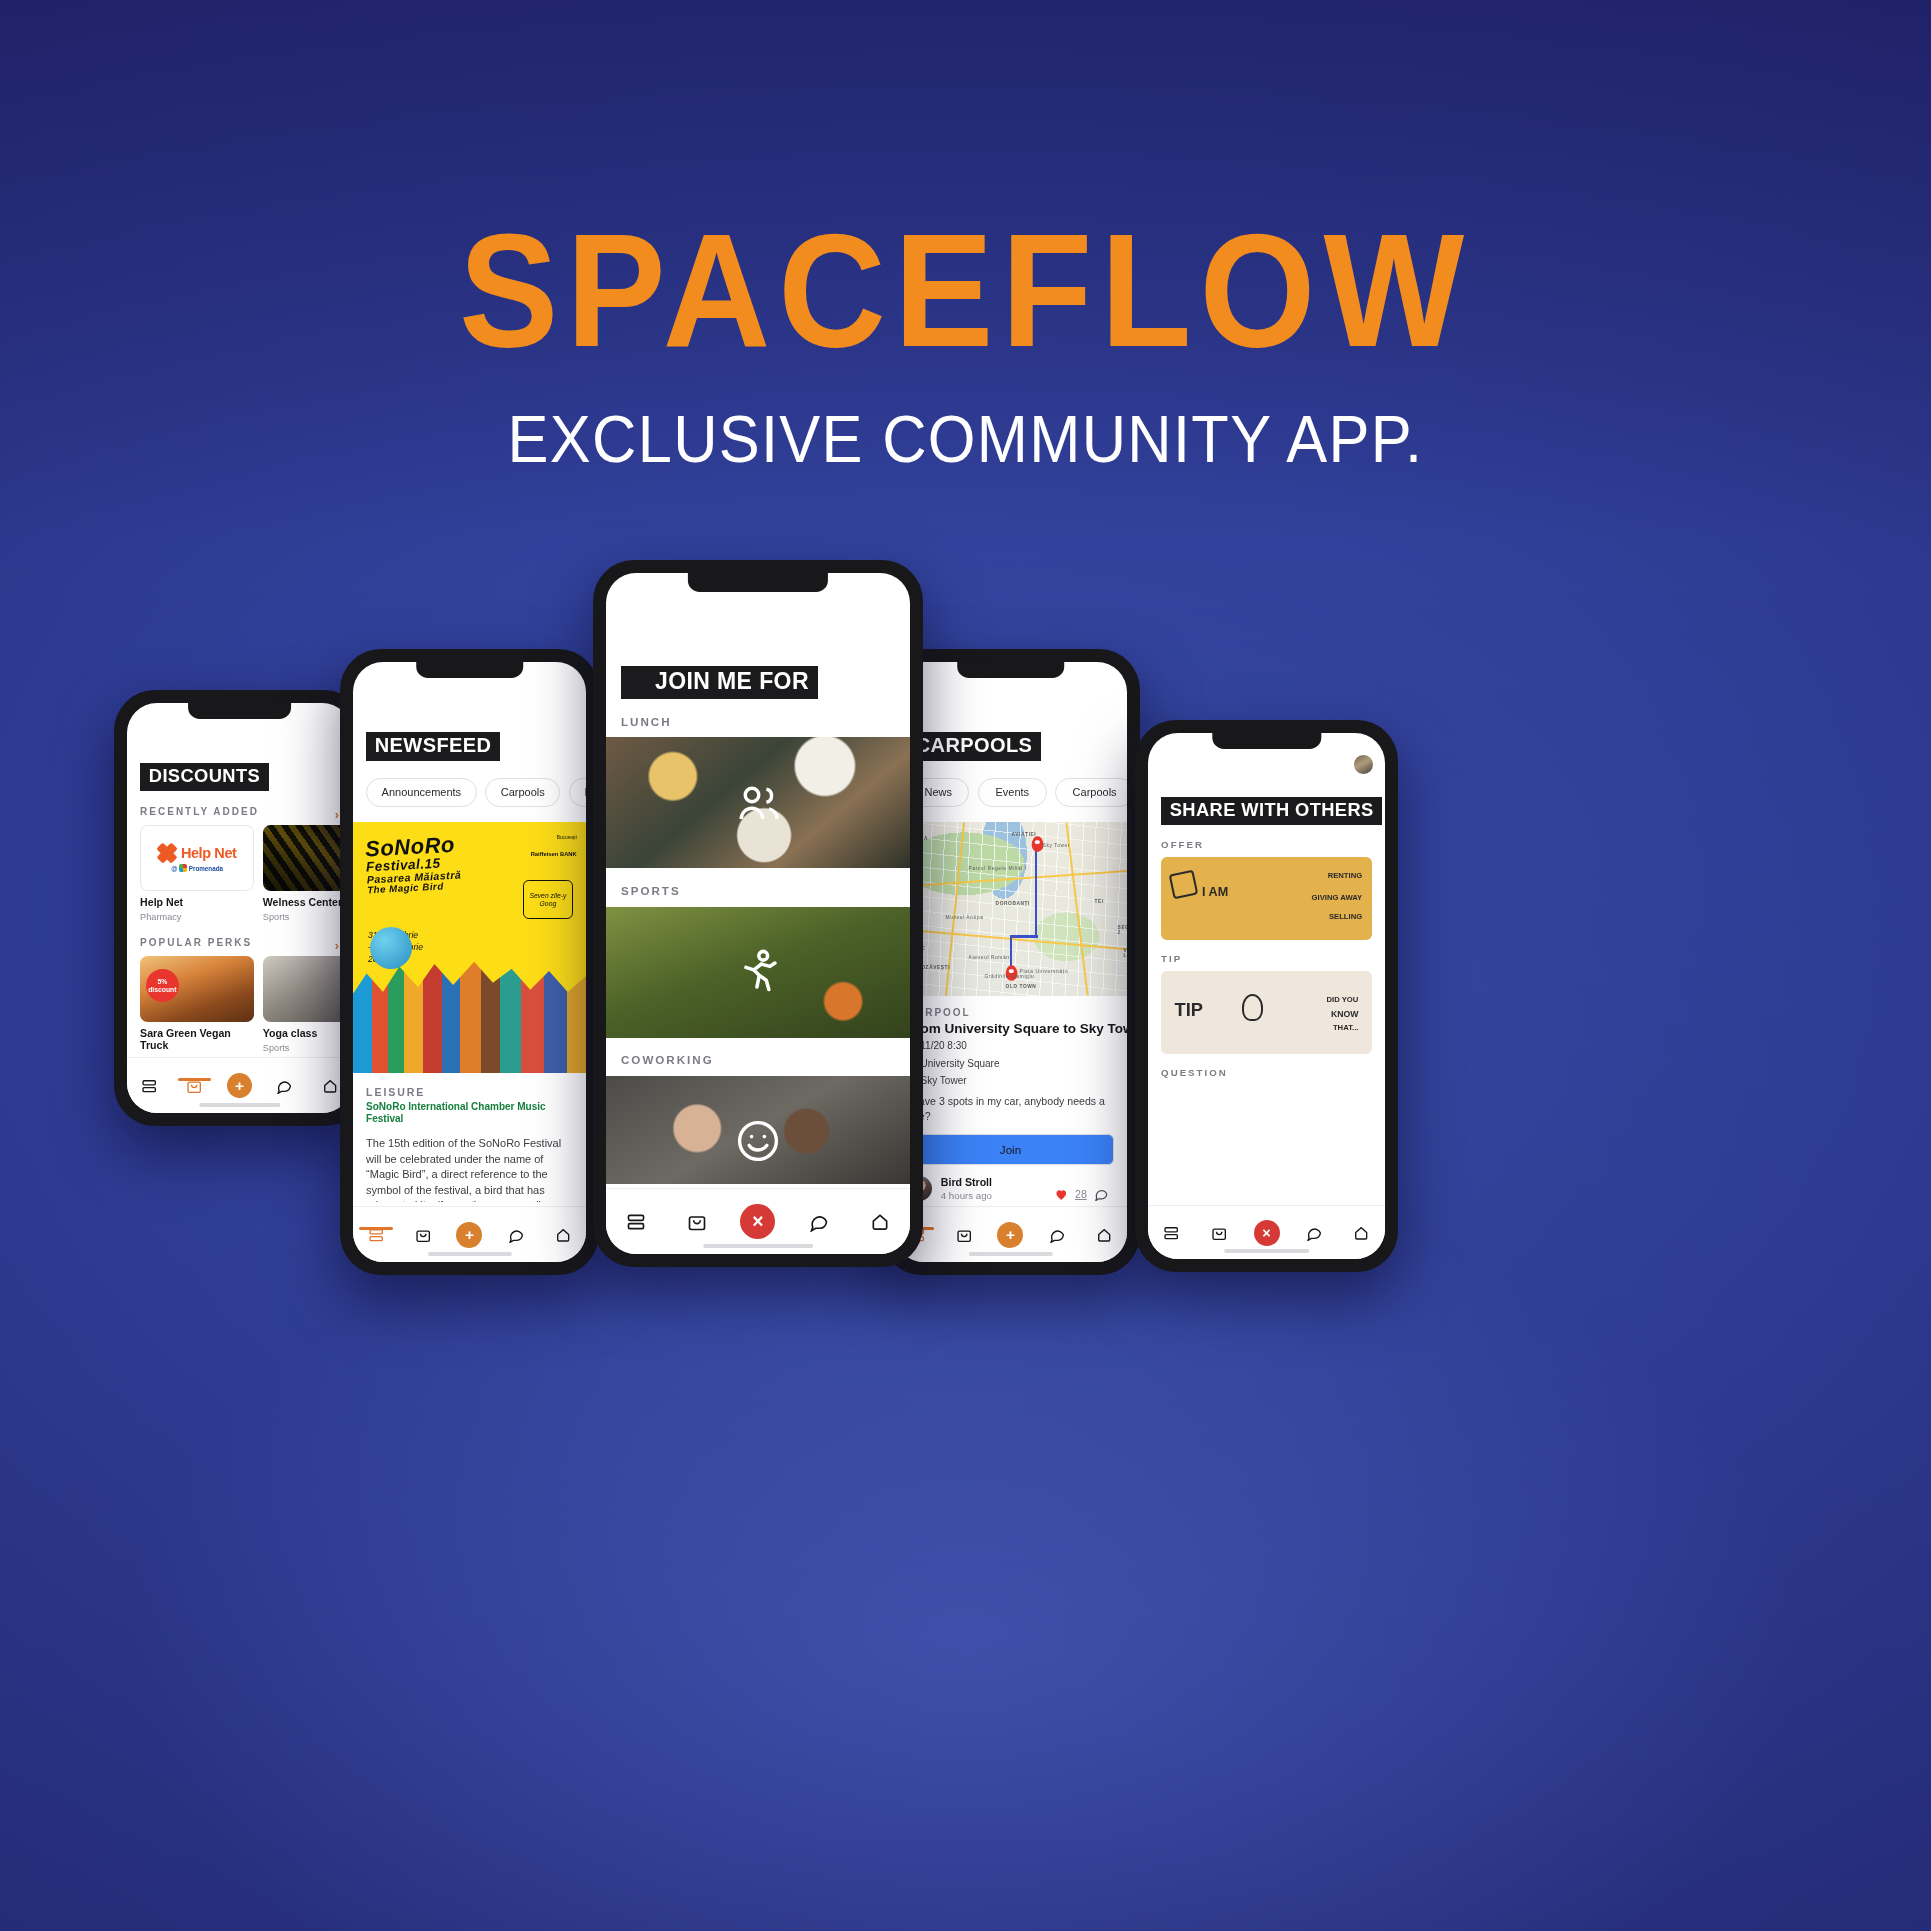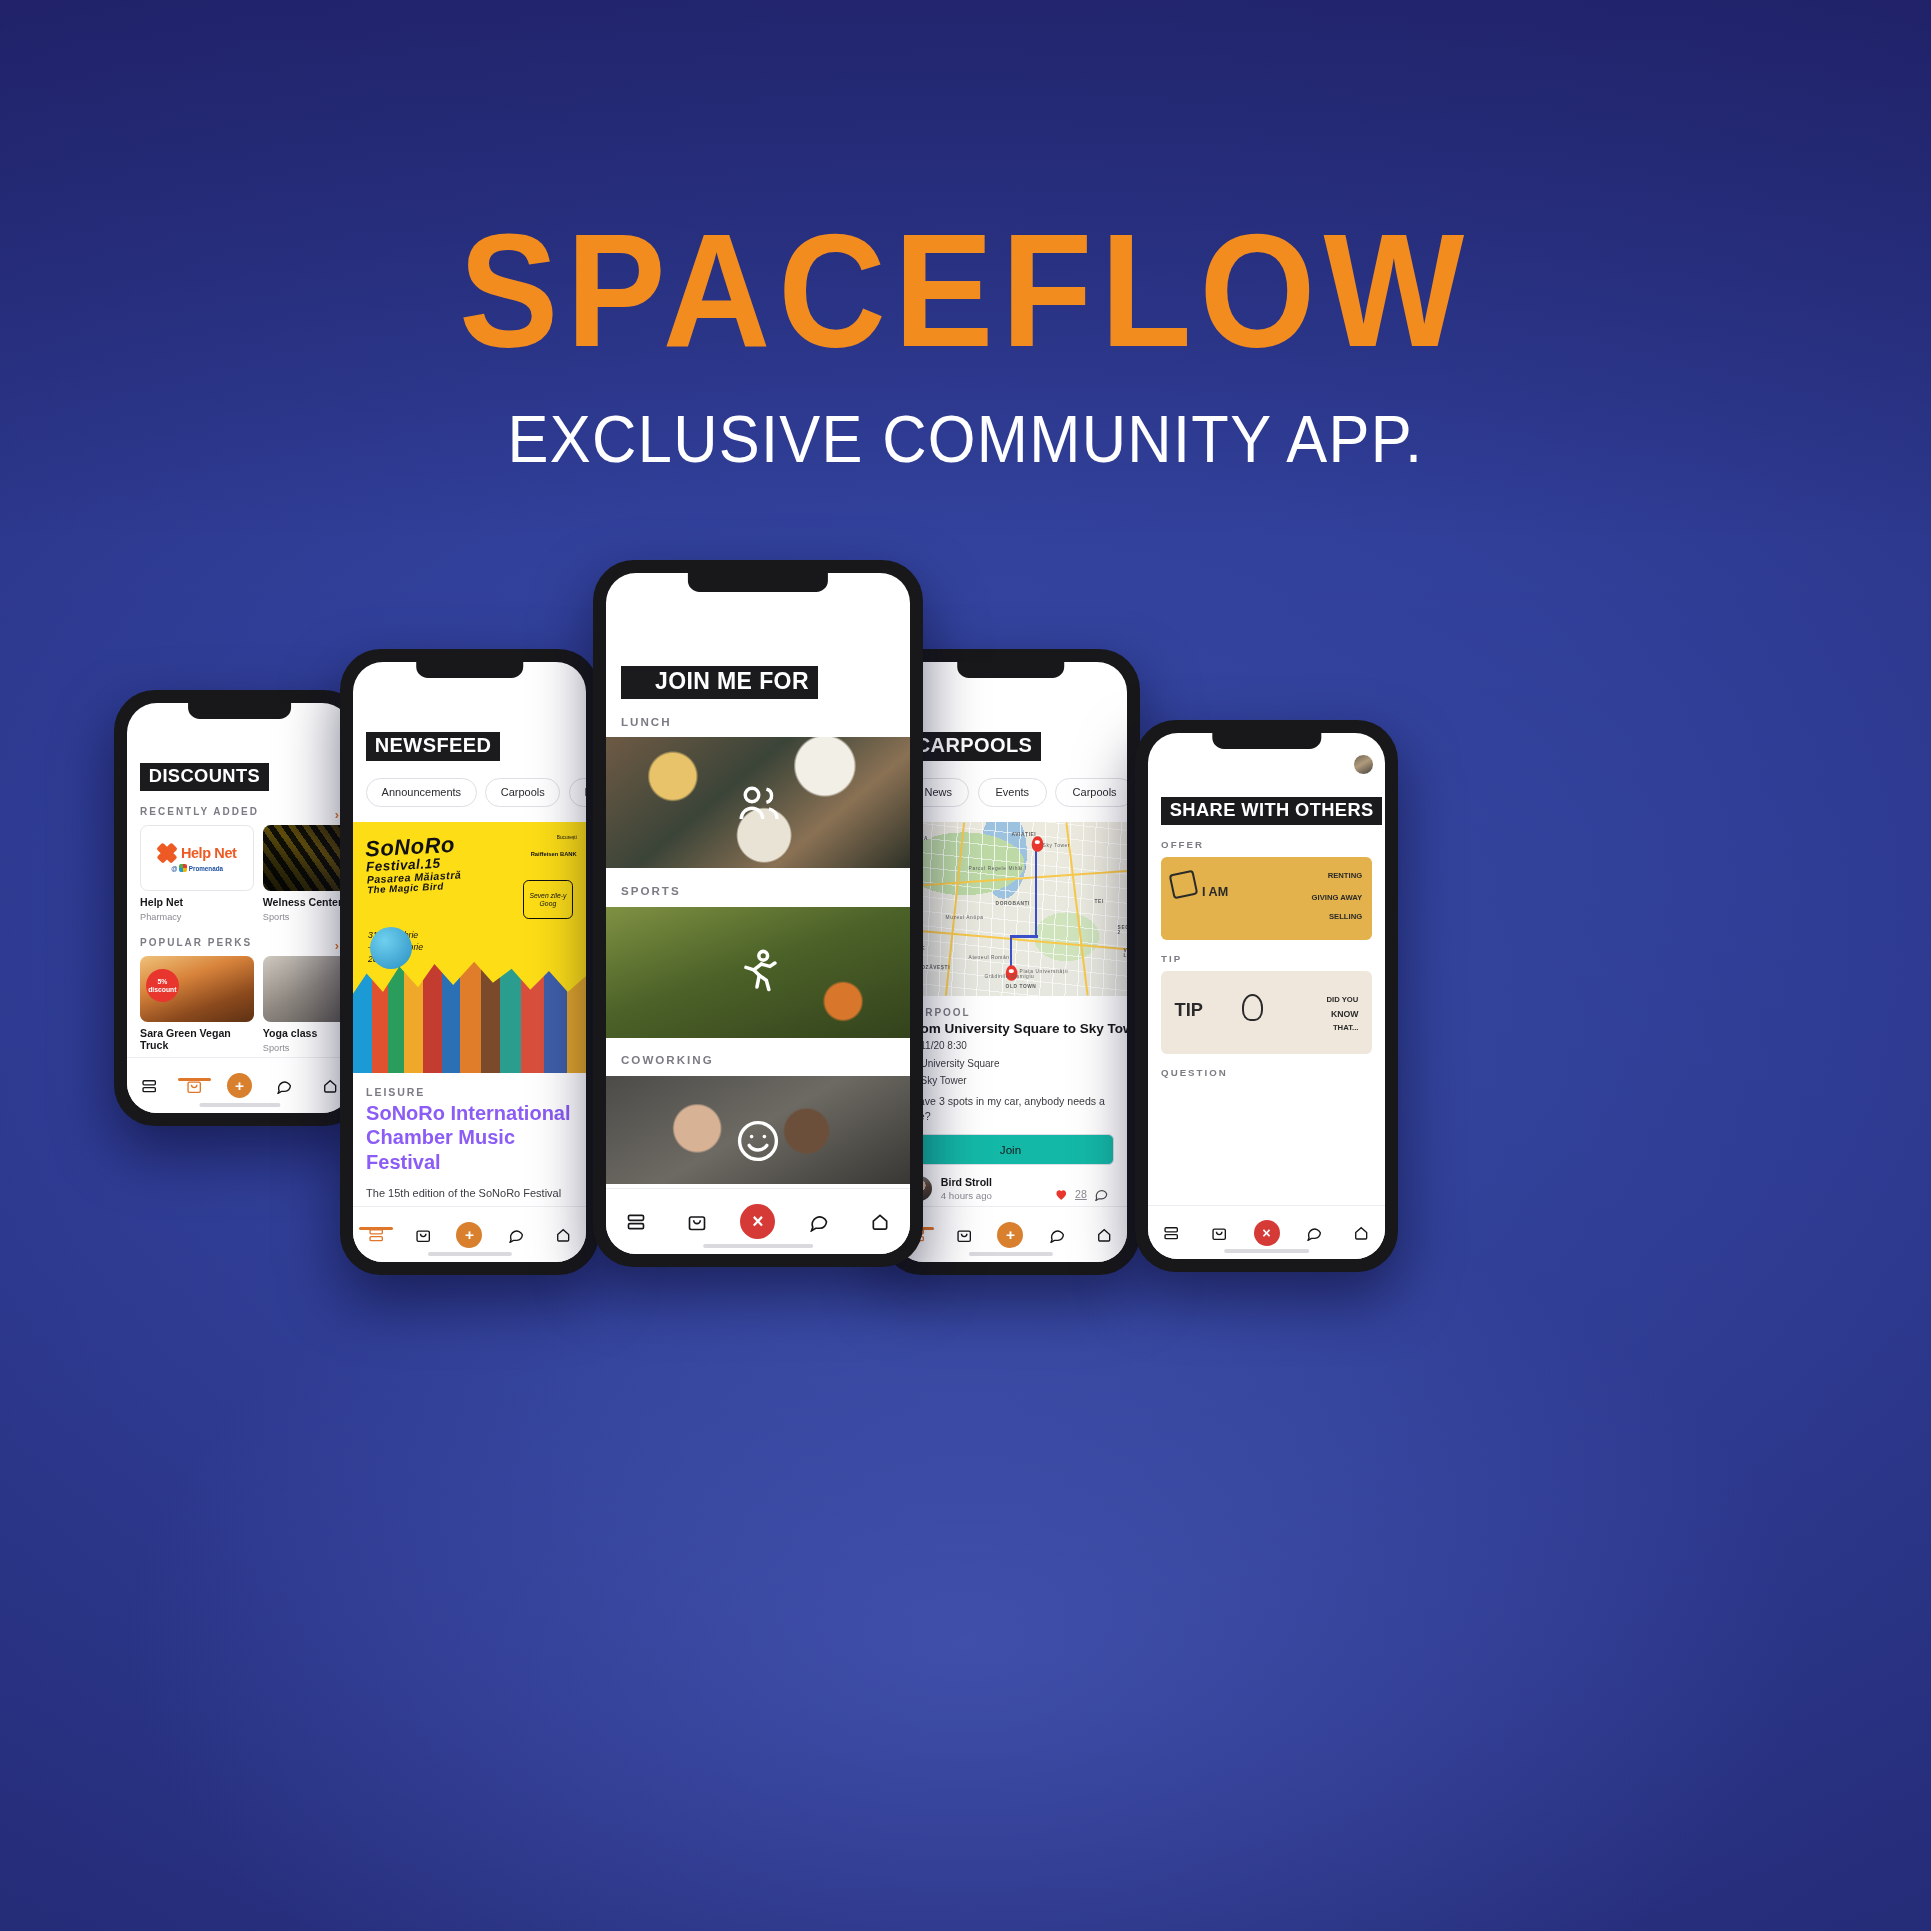--- a/index.html
+++ b/index.html
@@ -162,21 +162,21 @@
 
   
   #p2{ left:340px; top:649px; width:259px; height:626px; }
   #p2 .sheader{ font-size:20px; margin:0 0 0 13.5px; }
   #p2 .body{ position:absolute; inset:0 0 60px 0; padding-top:70px; overflow:hidden; }
   #p2 .chips{ padding:0 0 0 13.5px; margin-top:16.4px; }
   #p2 .chip{ height:29px; padding:0 14.5px; font-size:11px; }
   #p2 .poster{ margin-top:15.4px; width:100%; height:251px; position:relative; overflow:hidden;
     background: #FCDD16; }
   #p2 .kicker{ color:#7b7b84; font-weight:700; font-size:10.6px; letter-spacing:1.9px; margin:12.6px 13.5px 0; }
-  #p2 .headline{ font-size:20px; font-weight:700; color:#8b5cf6; margin:2.9px 13.5px 0; line-height:1.24; }
+  #p2 .headline{ font-size:10px; font-weight:700; color:#15803d; margin:2.9px 13.5px 0; line-height:1.24; }
   #p2 .para{ font-size:11px; color:#3b3b42; line-height:1.42; margin:10.6px 13.5px 0; }
   #p2 .nav{ height:56px; }
 
   
   .sono{ position:absolute; inset:0; }
   .sono .scr{ position:absolute; left:13.5px; top:13.5px; color:#111; font-weight:700;
       font-style:italic; font-size:22px; line-height:1.02; letter-spacing:0.5px; transform:rotate(-3deg); }
   .sono .scr small{ display:block; font-size:13.5px; font-weight:700; }
   .sono .city{ position:absolute; left:0; right:0; bottom:0; height:116px;
       background:
@@ -210,21 +210,21 @@
   #p4 .chips{ padding:0 0 0 13.5px; margin-top:16.4px; }
   #p4 .chip{ height:29px; padding:0 16.4px; font-size:11px; }
   #p4 .map{ margin-top:15.4px; width:100%; height:174px; position:relative; overflow:hidden;
      background:#e9eae4; }
   #p4 .kicker{ color:#7b7b84; font-weight:700; font-size:10px; letter-spacing:1.9px; margin:10.6px 13.5px 0; }
   #p4 .headline{ font-size:13.5px; font-weight:700; color:#17171a; margin:2.9px 13.5px 0; white-space:nowrap; }
   #p4 .when{ font-size:10px; color:#3b3b42; margin:4.8px 13.5px 0; }
   #p4 .loc{ display:flex; align-items:center; gap:4.8px; font-size:10px; color:#3b3b42; margin:5.8px 13.5px 0; }
   #p4 .note{ font-size:10.6px; color:#3b3b42; line-height:1.42; margin:7.7px 13.5px 0; }
   #p4 .joinbtn{ margin:9.7px 13.5px 0; height:31px; border:1px solid #dedee4; border-radius:5.8px;
-      display:flex; align-items:center; justify-content:center; font-size:11.6px; color:#17171a; background:#14b8a6; }
+      display:flex; align-items:center; justify-content:center; font-size:11.6px; color:#17171a; background:#3b82f6; }
   #p4 .author{ display:flex; align-items:center; gap:8.7px; margin:11.6px 13.5px 0; }
   #p4 .avatar{ width:25px;height:25px; }
   #p4 .aname{ font-size:10.6px; font-weight:700; color:#17171a; }
   #p4 .atime{ font-size:9.7px; color:#8b8b93; margin-top:1.9px; }
   #p4 .react{ position:absolute; right:5.8px; bottom:0; display:flex; align-items:center; gap:6.8px; }
   #p4 .nav{ height:56px; }
   .pin{ width:8.7px; height:11.6px; background:#E8352E; border-radius:50% 50% 50% 50%/55% 55% 45% 45%; position:relative; }
   .pin:after{ content:""; position:absolute; left:50%; top:2.9px; transform:translateX(-50%);
       width:3.4px;height:3.4px;border-radius:50%;background:#fff; }
 

